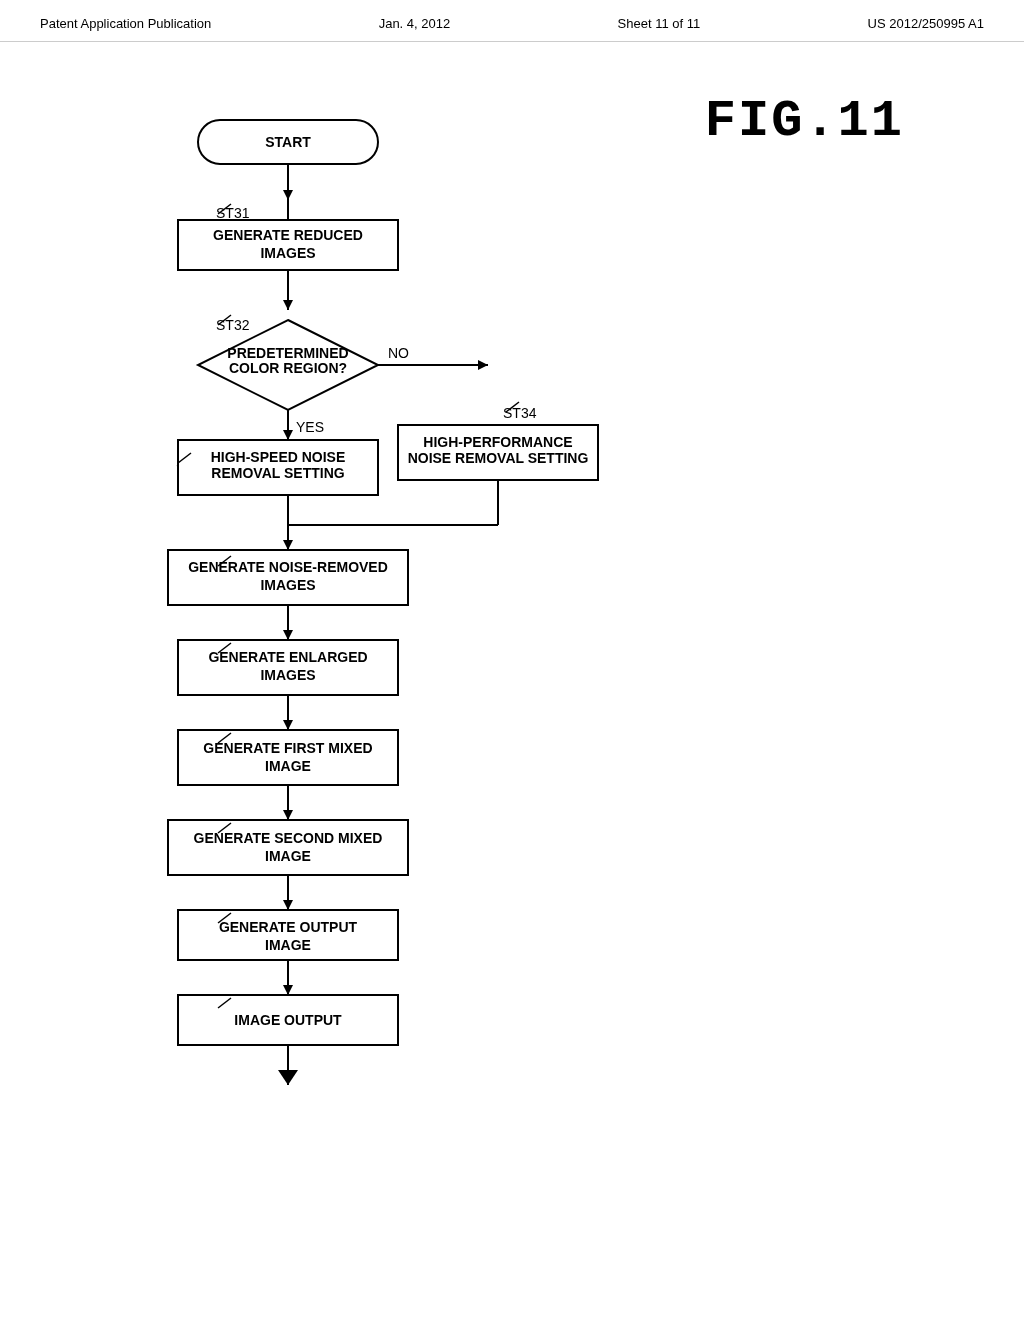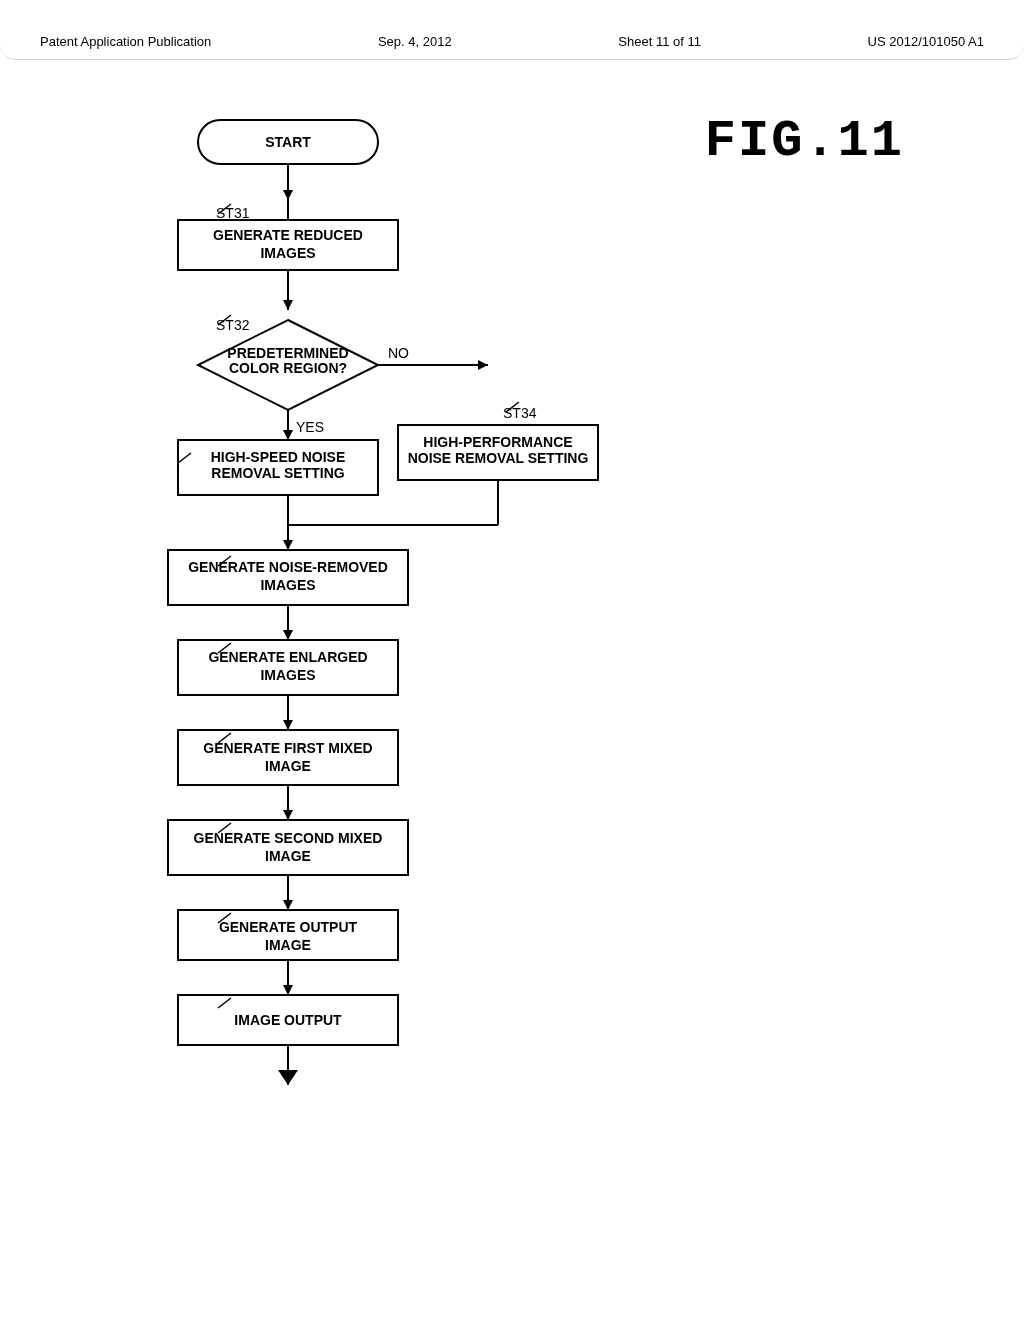--- a/index.html
+++ b/index.html
@@ -10,43 +10,42 @@
       font-family: Arial, sans-serif;
       color: #000;
       position: relative;
     }
 
     
     .header {
       display: flex;
       justify-content: space-between;
       align-items: flex-end;
-      padding: 34px 40px 10px 40px;
+      padding: 16px 40px 10px 40px;
       border-bottom: 1px solid #ccc;
       font-size: 13px;
-      border-radius: 15px;
     }
 
     .header-left {
       font-size: 13px;
       font-weight: normal;
     }
 
     .header-center {
       font-size: 13px;
     }
 
     .header-right {
       font-size: 13px;
     }
 
     
     .figure-title {
       position: absolute;
-      top: 112px;
+      top: 92px;
       right: 120px;
       font-size: 52px;
       font-weight: bold;
       font-family: 'Courier New', monospace;
       letter-spacing: 2px;
     }
 
     
     .flowchart {
       position: absolute;
@@ -66,23 +65,23 @@
       font-family: Arial, sans-serif;
       font-size: 14px;
       fill: #000;
     }
   </style>
 </head>
 <body>
 
 <div class="header">
   <span class="header-left">Patent Application Publication</span>
-  <span class="header-center">Sep. 4, 2012</span>
+  <span class="header-center">Jan. 4, 2012</span>
   <span class="header-center">Sheet 11 of 11</span>
-  <span class="header-right">US 2012/101050 A1</span>
+  <span class="header-right">US 2012/250995 A1</span>
 </div>
 
 <div class="figure-title">FIG.11</div>
 
 <div class="flowchart">
   <svg viewBox="0 0 560 1160" xmlns="http://www.w3.org/2000/svg">
 
     <rect x="130" y="10" width="180" height="44" rx="22" ry="22" fill="white" stroke="black" stroke-width="2"></rect>
     <text x="220" y="37" text-anchor="middle" font-size="16" font-weight="bold">START</text>
 

